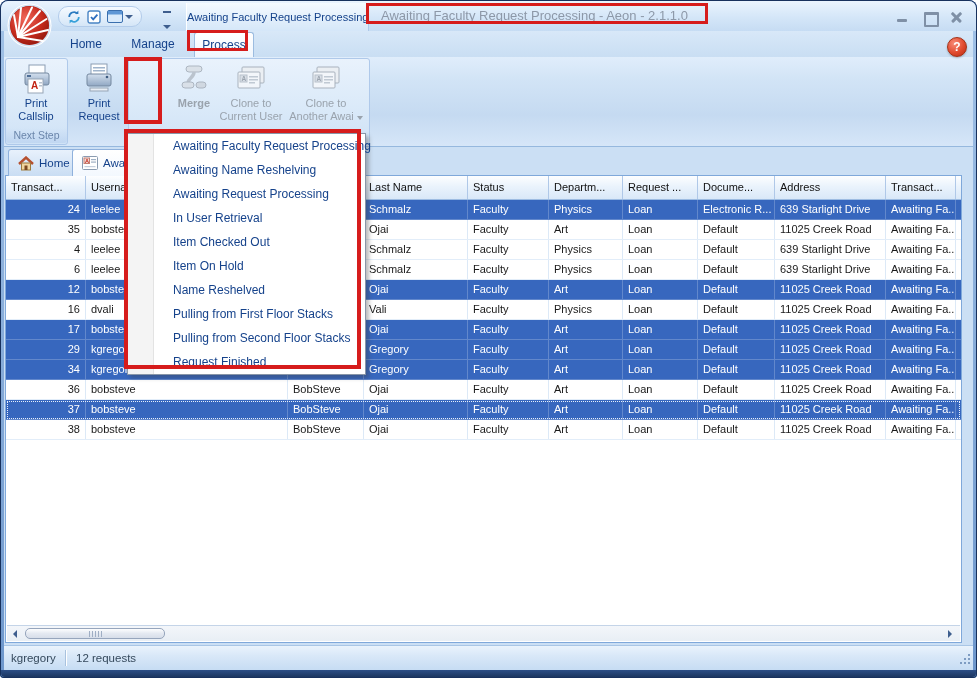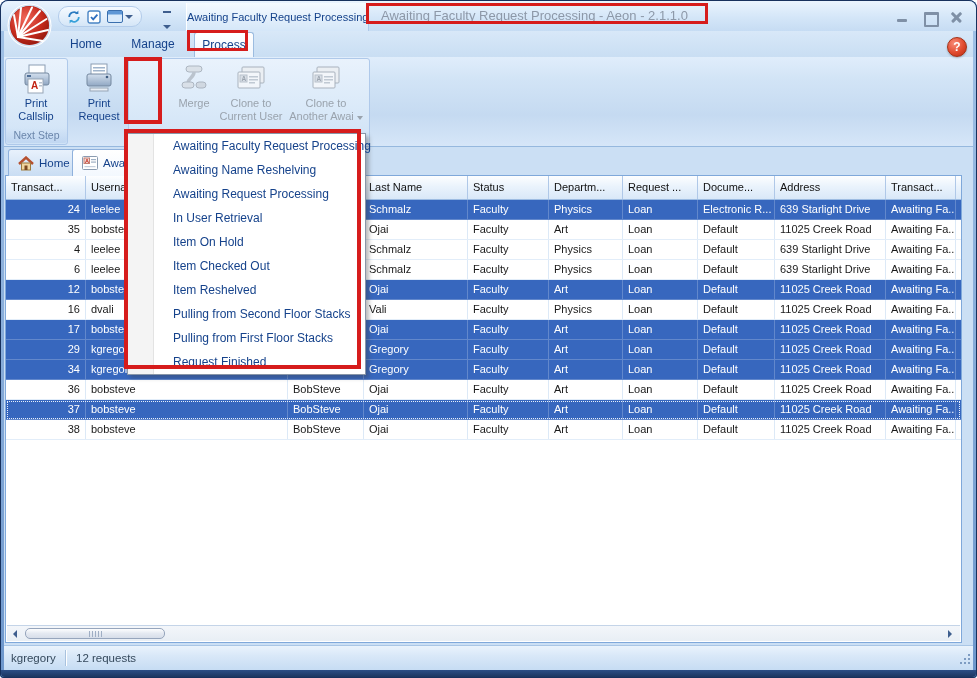--- a/index.html
+++ b/index.html
@@ -61,21 +61,21 @@
   .rbtn { position:absolute; top:2px; height:70px; display:flex; flex-direction:column; align-items:center;
       font-size:11px; color:#15428B; text-align:center; cursor:pointer; z-index:2; line-height:13px; }
   .rbtn .ricon { height:36px; display:flex; align-items:center; justify-content:center; margin-top:2px; }
   .rbtn.disabled { color:#9AA3AD; cursor:default; }
   #btnPrintCallslip { left:4px;  width:56px; }
   #btnPrintRequest  { left:69px; width:52px; }
   #btnRoute { left:124px; width:41px; height:72px;
       background:linear-gradient(#FFE9B2,#FFCE74 45%,#FFB950 46%,#FFD685);
       border:1px solid #D9A34A; border-radius:3px; }
   #btnRoute .tri-down { border-top-color:#15428B; margin-top:2px; transform:scale(.8); }
-  #btnMerge { left:170px; width:40px; }
+  #btnMerge { left:170px; width:40px;font-weight:bold; }
   #btnCloneCurrent { left:214px; width:66px; }
   #btnCloneAnother { left:282px; width:80px; }
   .inline-tri { display:inline-block; width:0; height:0; border-left:3px solid transparent;
       border-right:3px solid transparent; border-top:4px solid #9AA3AD; margin-left:3px; }
 
   
   .dtab { position:absolute; top:149px; height:27px; display:flex; align-items:center; gap:5px;
       padding:0 9px; border:1px solid #8FB1DC; border-bottom:none; border-radius:3px 3px 0 0;
       font-size:11.5px; color:#15428B; cursor:pointer; z-index:2; }
   #dtabHome { left:8px; background:linear-gradient(#E8F1FC,#C9DDF3); }
@@ -358,25 +358,25 @@
   <div class="frameR"></div>
   <div class="bottombar"></div>
 
   <div class="menu">
     <div class="gutter"></div>
     <div>
         <div class="menu-item">Awaiting Faculty Request Processing</div>
         <div class="menu-item">Awaiting Name Reshelving</div>
         <div class="menu-item">Awaiting Request Processing</div>
         <div class="menu-item">In User Retrieval</div>
+        <div class="menu-item">Item Checked Out</div>
         <div class="menu-item">Item On Hold</div>
-        <div class="menu-item">Item Checked Out</div>
-        <div class="menu-item">Item Reshelved</div>
+        <div class="menu-item">Name Reshelved</div>
+        <div class="menu-item">Pulling from First Floor Stacks</div>
         <div class="menu-item">Pulling from Second Floor Stacks</div>
-        <div class="menu-item">Pulling from First Floor Stacks</div>
         <div class="menu-item">Request Finished</div>
       </div>
   </div>
 
   <div class="anno" id="annoTitle"></div>
   <div class="anno" id="annoProcess"></div>
   <div class="anno" id="annoRoute"></div>
   <div class="anno" id="annoMenu"></div>
 
 </div>

